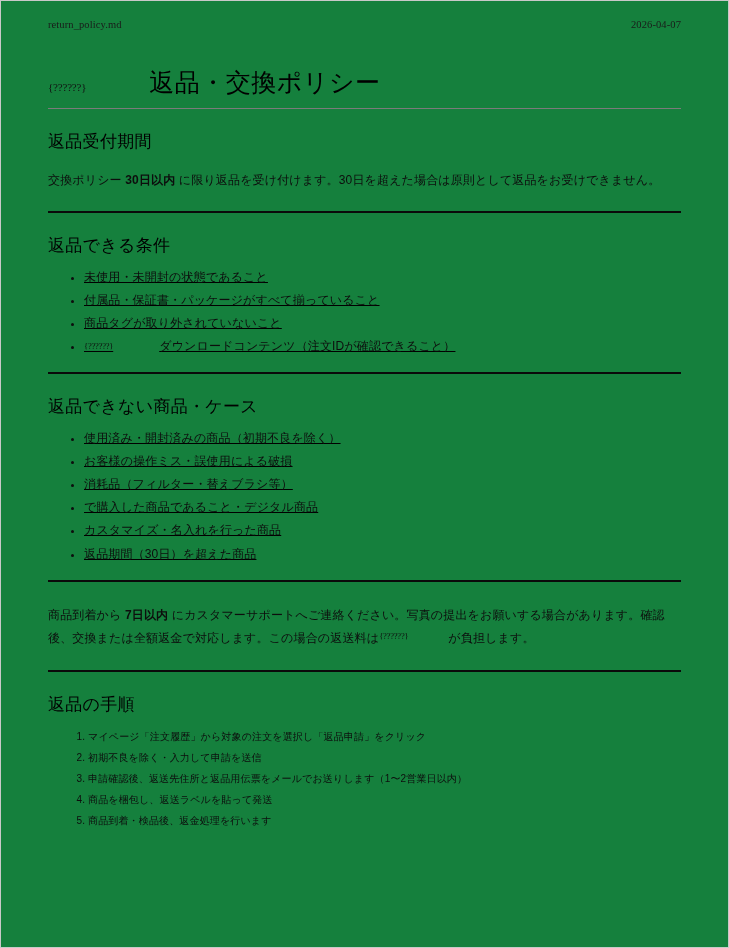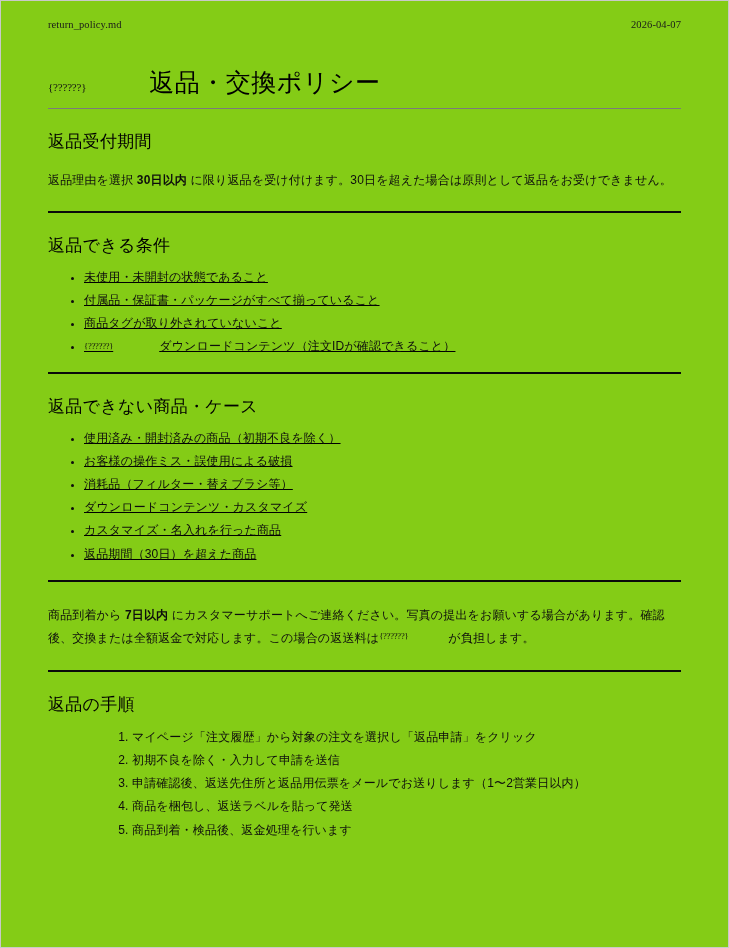--- a/index.html
+++ b/index.html
@@ -12,21 +12,21 @@
     font-family: "Liberation Sans", "DejaVu Sans", sans-serif;
     color: #000000;
     -webkit-font-smoothing: antialiased;
   }
 
   .page {
     position: relative;
     width: 729px;
     height: 948px;
     box-sizing: border-box;
-    background: #84cc16;
+    background: #15803d;
     border: 1px solid #c9c9c9;
     overflow: hidden;
   }
 
   .page-inner {
     position: absolute;
     left: 47px;
     right: 47px;
     top: 18px;
   }
@@ -119,26 +119,25 @@
     color: #0d0d0d;
   }
   ul.bullets li::marker { font-size: 11px; }
 
   ol.steps {
     margin: 16px 0 0 0;
     padding-left: 40px;
     list-style: decimal;
   }
   ol.steps li {
-    font-size: 12px;
+    font-size: 10px;
     line-height: 1.1;
     margin-bottom: 10px;
     letter-spacing: 0.15px;
     color: #0d0d0d;
-    margin-left: 44px;
   }
 
   .ph-small {
     font-family: "Liberation Serif", "DejaVu Serif", serif;
     font-size: 8.5px;
     letter-spacing: -0.2px;
     vertical-align: 1px;
   }
   .ph-gap-wide { display: inline-block; width: 46px; }
 </style>
@@ -154,42 +153,42 @@
     </div>
 
     <div class="title-row">
       <span class="title-tag">{??????}</span>
       <h1 class="doc-title">返品・交換ポリシー</h1>
     </div>
     <hr class="rule-title">
 
     <div class="section">
       <h2 class="section-title">返品受付期間</h2>
-      <p class="body-text"><span>返品理由を選択 </span><b>30日以内</b><span> に限り返品を受け付けます。30日を超えた場合は原則として返品をお受けできません。</span></p>
+      <p class="body-text"><span>交換ポリシー </span><b>30日以内</b><span> に限り返品を受け付けます。30日を超えた場合は原則として返品をお受けできません。</span></p>
     </div>
     <hr class="rule-section">
 
     <div class="section">
       <h2 class="section-title">返品できる条件</h2>
       <ul class="bullets">
         <li>未使用・未開封の状態であること</li>
         <li>付属品・保証書・パッケージがすべて揃っていること</li>
         <li>商品タグが取り外されていないこと</li>
         <li><span class="ph-small">{??????}</span><span class="ph-gap-wide"></span><span>ダウンロードコンテンツ（注文IDが確認できること）</span></li>
       </ul>
     </div>
     <hr class="rule-section">
 
     <div class="section">
       <h2 class="section-title">返品できない商品・ケース</h2>
       <ul class="bullets">
         <li>使用済み・開封済みの商品（初期不良を除く）</li>
         <li>お客様の操作ミス・誤使用による破損</li>
         <li>消耗品（フィルター・替えブラシ等）</li>
-        <li>ダウンロードコンテンツ・カスタマイズ</li>
+        <li>で購入した商品であること・デジタル商品</li>
         <li>カスタマイズ・名入れを行った商品</li>
         <li>返品期間（30日）を超えた商品</li>
       </ul>
     </div>
     <hr class="rule-section">
 
     <div class="section">
       <p class="body-text"><span>商品到着から </span><b>7日以内</b><span> にカスタマーサポートへご連絡ください。写真の提出をお願いする場合があります。確認後、交換または全額返金で対応します。この場合の返送料は</span><span class="ph-inline">{??????}</span><span class="ph-gap"></span><span>が負担します。</span></p>
     </div>
     <hr class="rule-section">

